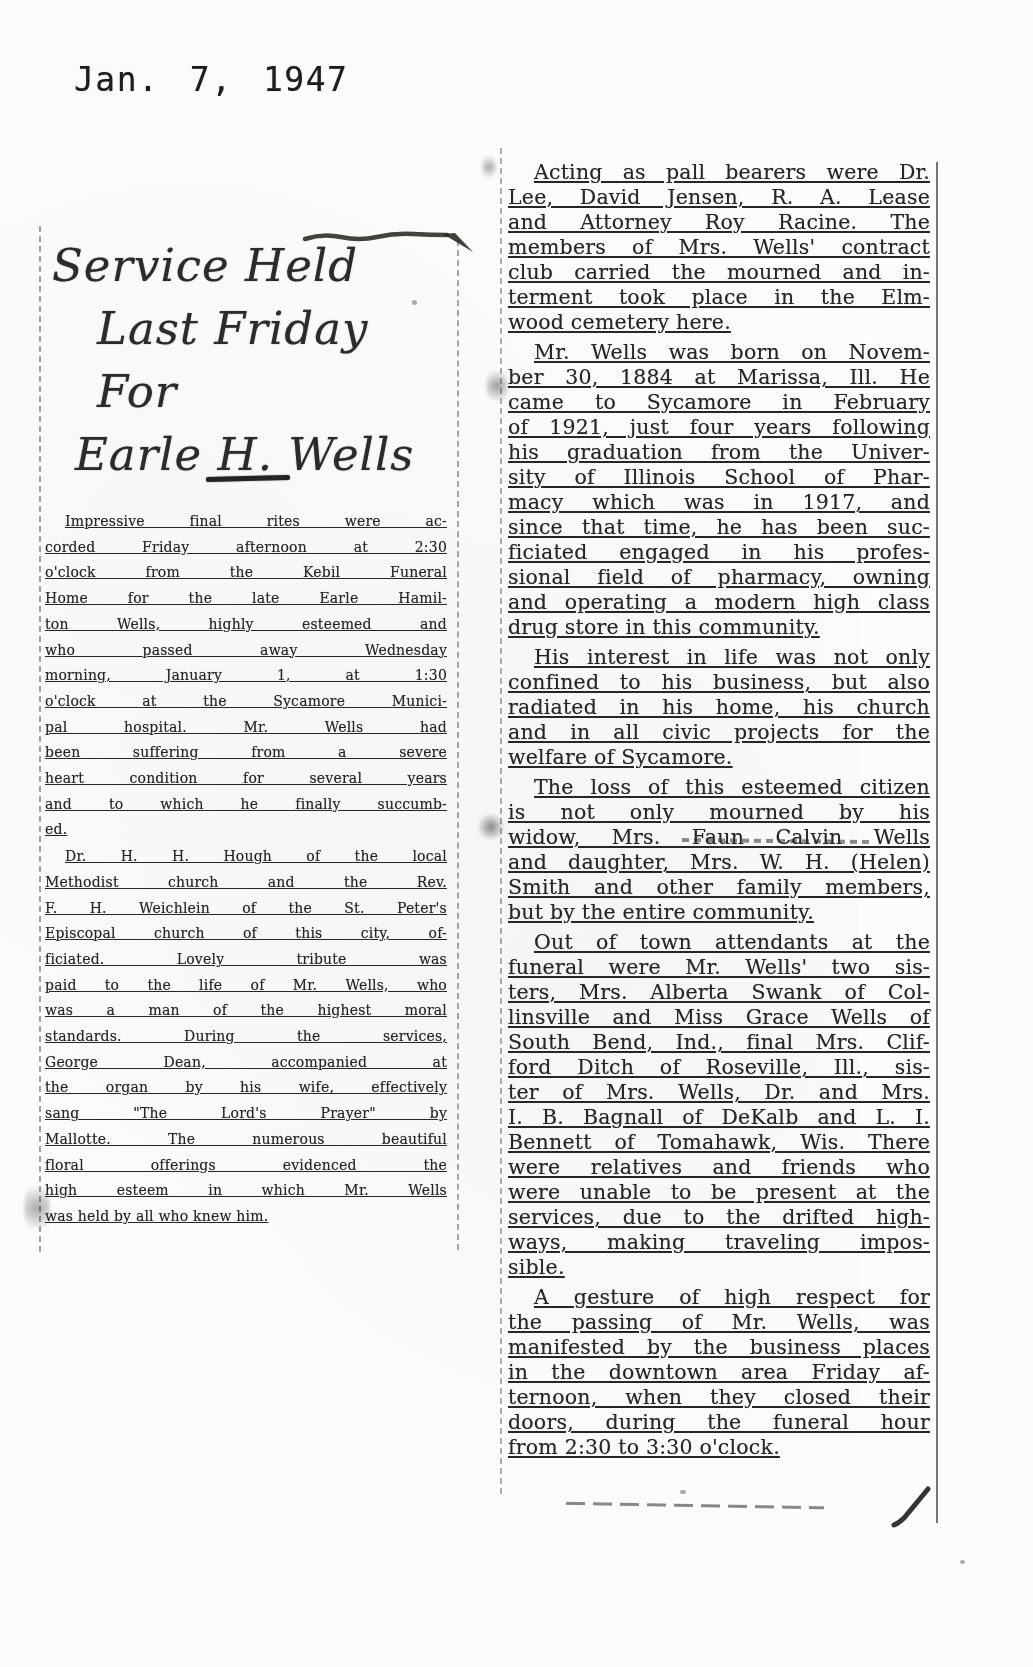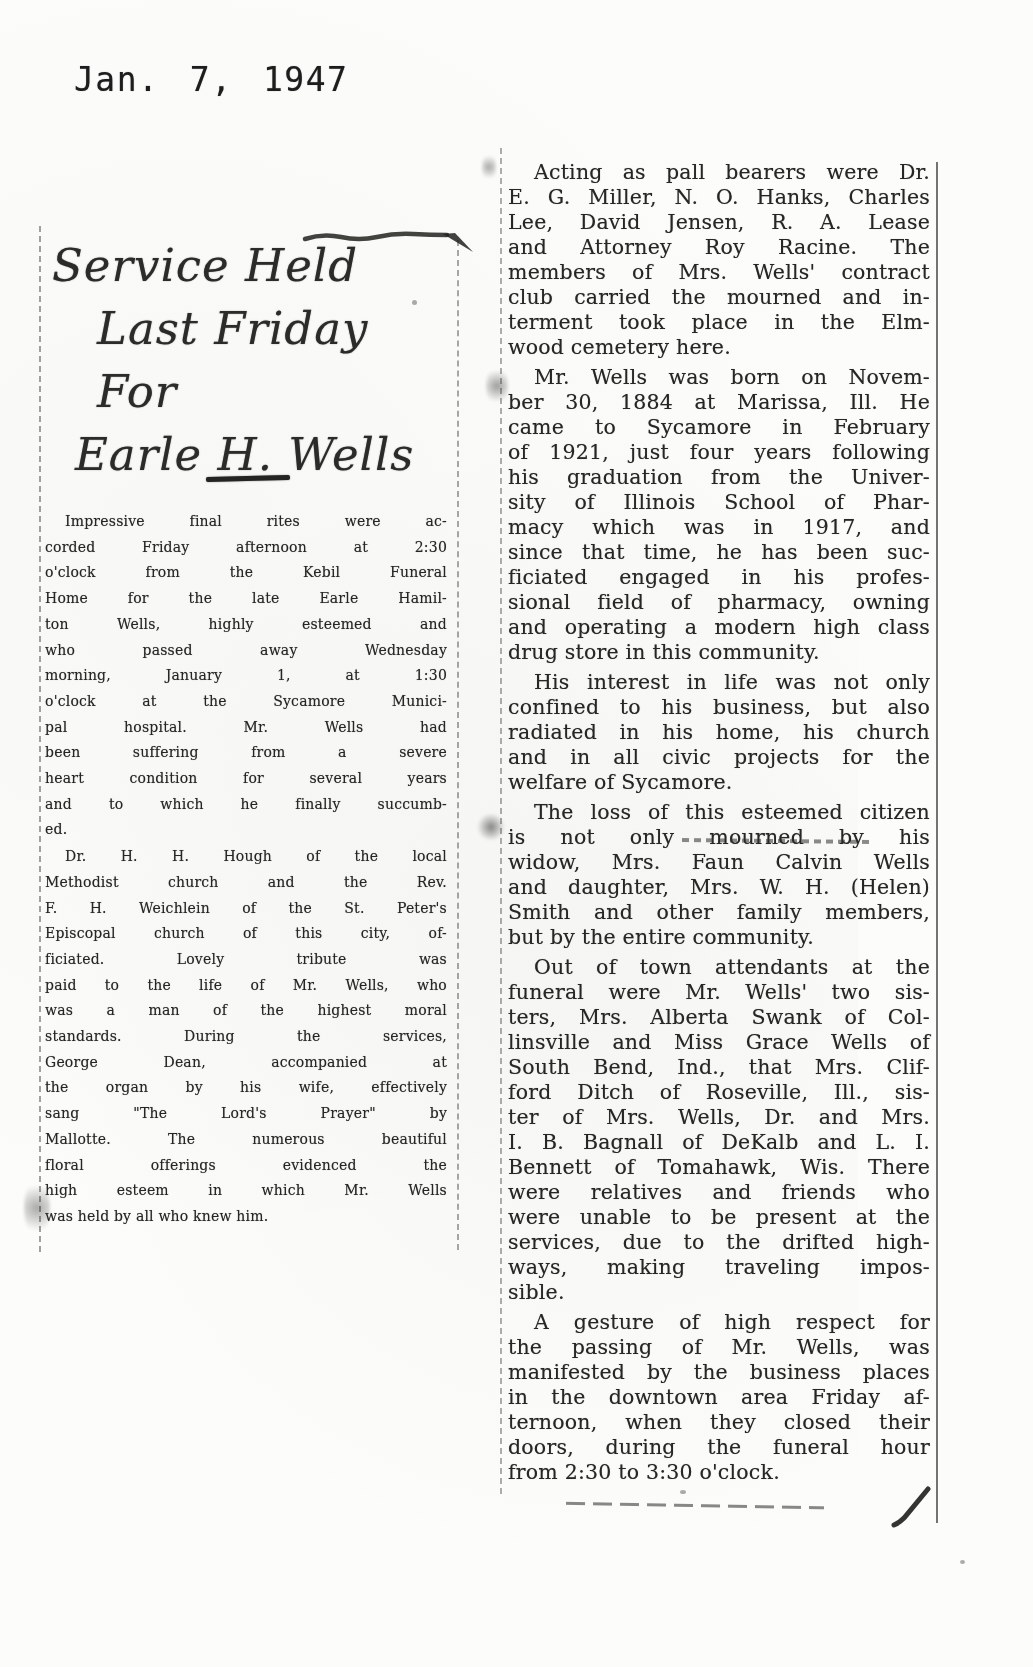--- a/index.html
+++ b/index.html
@@ -42,21 +42,21 @@
   .headline .hl3{margin-left:23px;}
   .hl-divider{
     position:absolute;left:206px;top:476px;width:84px;height:5px;
     background:#242422;border-radius:2px;transform:rotate(-1.5deg);
     box-shadow:0 0 1.5px rgba(30,30,30,.6);
   }
   
   .colbody{position:absolute;color:#262624;text-shadow:0 0 .8px rgba(25,25,22,.42);letter-spacing:.2px;}
   .left-body{left:45px;top:509px;width:402px;font-size:14px;line-height:25.7px;}
   .right-body{left:508px;top:160px;width:422px;font-size:20.5px;line-height:25px;}
-  .para{margin:0;}
+  .para{margin:0;text-decoration:underline;}
   .left-body .para + .para{margin-top:1px;}
   .right-body .para + .para{margin-top:5px;}
   .line{text-align:justify;text-align-last:justify;white-space:normal;}
   .line.end{text-align-last:left;}
   .left-body .line.first{padding-left:20px;}
   .right-body .line.first{padding-left:26px;}
   
   .mark{position:absolute;}
   .smudge-underline{
     left:682px;top:839px;width:188px;height:4px;
@@ -134,21 +134,20 @@
         <div class="line">sang "The Lord's Prayer" by</div>
         <div class="line">Mallotte. The numerous beautiful</div>
         <div class="line">floral offerings evidenced the</div>
         <div class="line">high esteem in which Mr. Wells</div>
         <div class="line end">was held by all who knew him.</div>
       </div>
     </div>
   <div class="colbody right-body">
       <div class="para">
         <div class="line first">Acting as pall bearers were Dr.</div>
-        <div class="line">E. G. Miller, N. O. Hanks, Charles</div>
         <div class="line">Lee, David Jensen, R. A. Lease</div>
         <div class="line">and Attorney Roy Racine. The</div>
         <div class="line">members of Mrs. Wells' contract</div>
         <div class="line">club carried the mourned and in-</div>
         <div class="line">terment took place in the Elm-</div>
         <div class="line end">wood cemetery here.</div>
       </div>
       <div class="para">
         <div class="line first">Mr. Wells was born on Novem-</div>
         <div class="line">ber 30, 1884 at Marissa, Ill. He</div>
@@ -176,21 +175,21 @@
         <div class="line">widow, Mrs. Faun Calvin Wells</div>
         <div class="line">and daughter, Mrs. W. H. (Helen)</div>
         <div class="line">Smith and other family members,</div>
         <div class="line end">but by the entire community.</div>
       </div>
       <div class="para">
         <div class="line first">Out of town attendants at the</div>
         <div class="line">funeral were Mr. Wells' two sis-</div>
         <div class="line">ters, Mrs. Alberta Swank of Col-</div>
         <div class="line">linsville and Miss Grace Wells of</div>
-        <div class="line">South Bend, Ind., that Mrs. Clif-</div>
+        <div class="line">South Bend, Ind., final Mrs. Clif-</div>
         <div class="line">ford Ditch of Roseville, Ill., sis-</div>
         <div class="line">ter of Mrs. Wells, Dr. and Mrs.</div>
         <div class="line">I. B. Bagnall of DeKalb and L. I.</div>
         <div class="line">Bennett of Tomahawk, Wis. There</div>
         <div class="line">were relatives and friends who</div>
         <div class="line">were unable to be present at the</div>
         <div class="line">services, due to the drifted high-</div>
         <div class="line">ways, making traveling impos-</div>
         <div class="line end">sible.</div>
       </div>

